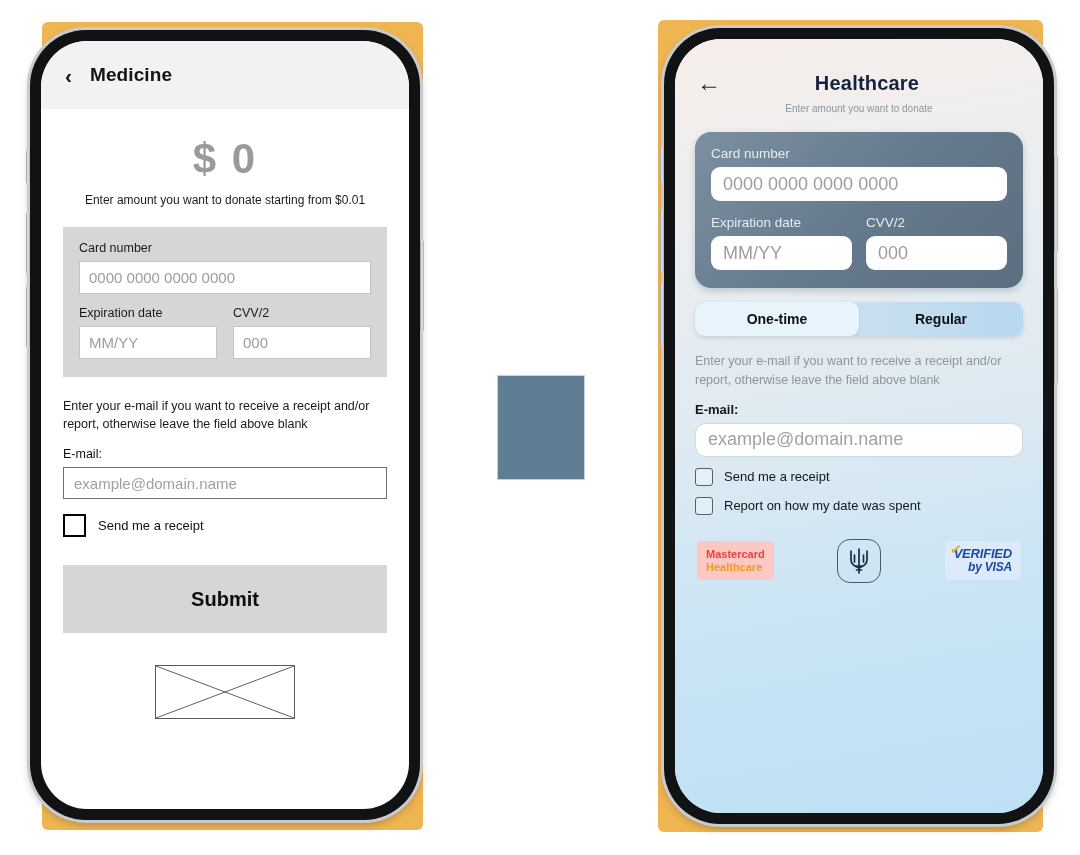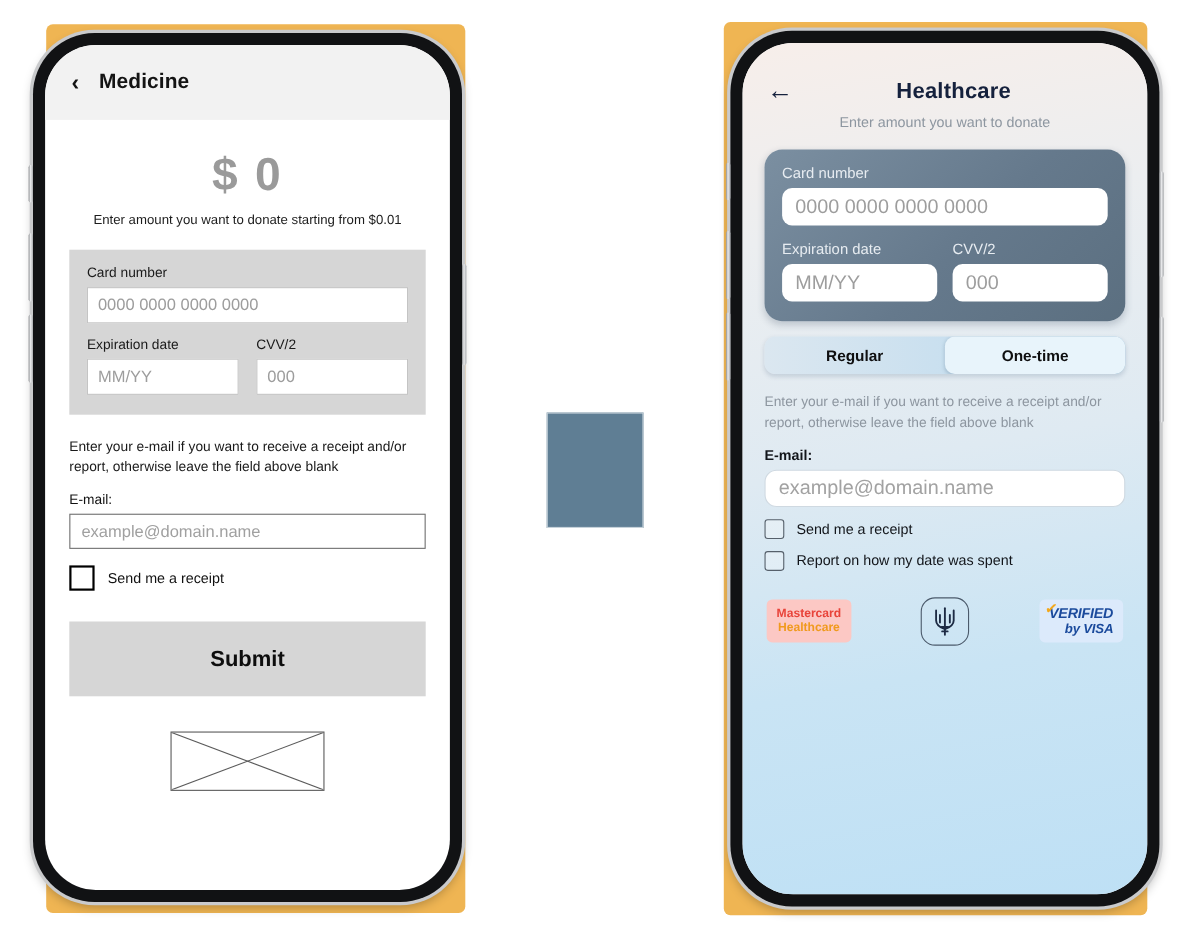--- a/index.html
+++ b/index.html
@@ -146,21 +146,21 @@
     font-size: 20px; font-weight: bold; color:#15213d;
     letter-spacing:.2px;
     pointer-events:none;
   }
   .hf-amount {
     text-align:center; font-size:44px; font-weight:bold;
     color:#9b9b9b; letter-spacing:.5px;
     margin-top: 12px;
   }
   .hf-amount-hint {
-    text-align:center; font-size:13px; color:#8d96a0; margin-top:2px;
+    text-align:center; font-size:10px; color:#8d96a0; margin-top:2px;
   }
   .hf-body { padding: 0 20px; }
 
   .hf-card {
     margin-top: 18px;
     background: linear-gradient(135deg,#7b8fa1 0%, #65798c 55%, #5b6f80 100%);
     border-radius: 16px;
     padding: 14px 16px 18px;
     box-shadow: 0 3px 7px rgba(40,60,80,.22);
   }
@@ -222,21 +222,20 @@
 
   .hf-badges {
     margin-top: 24px;
     display:flex; align-items:center; justify-content:space-between;
     padding: 0 2px;
   }
   .badge-mc {
     background:#fcc8c4; border-radius:5px;
     padding: 7px 9px;
     line-height:1.15;
-    text-align:center;
   }
   .badge-mc .mc1 { font-size:11px; font-weight:bold; color:#e8443a; display:block; }
   .badge-mc .mc2 { font-size:11px; font-weight:bold; color:#f09a1e; display:block; }
   .badge-tryzub {
     width:44px; height:44px;
     border:1.6px solid #4b5a6b; border-radius:13px;
     display:flex; align-items:center; justify-content:center;
   }
   .badge-visa {
     background:#dceafb; border-radius:5px;
@@ -363,22 +362,22 @@
                 <div class="hf-card-input">MM/YY</div>
               </div>
               <div class="hf-col">
                 <div class="hf-card-label">CVV/2</div>
                 <div class="hf-card-input">000</div>
               </div>
             </div>
           </div>
 
           <div class="hf-toggle">
+            <div class="hf-seg active">One-time</div>
             <div class="hf-seg">Regular</div>
-            <div class="hf-seg active">One-time</div>
           </div>
 
           <div class="hf-note">Enter your e-mail if you want to receive a receipt and/or report, otherwise leave the field above blank</div>
 
           <div class="hf-email-label">E-mail:</div>
           <div class="hf-email-input">example@domain.name</div>
 
           <div class="hf-check-row">
             <span class="hf-box"></span>
             <span class="hf-check-label">Send me a receipt</span>

